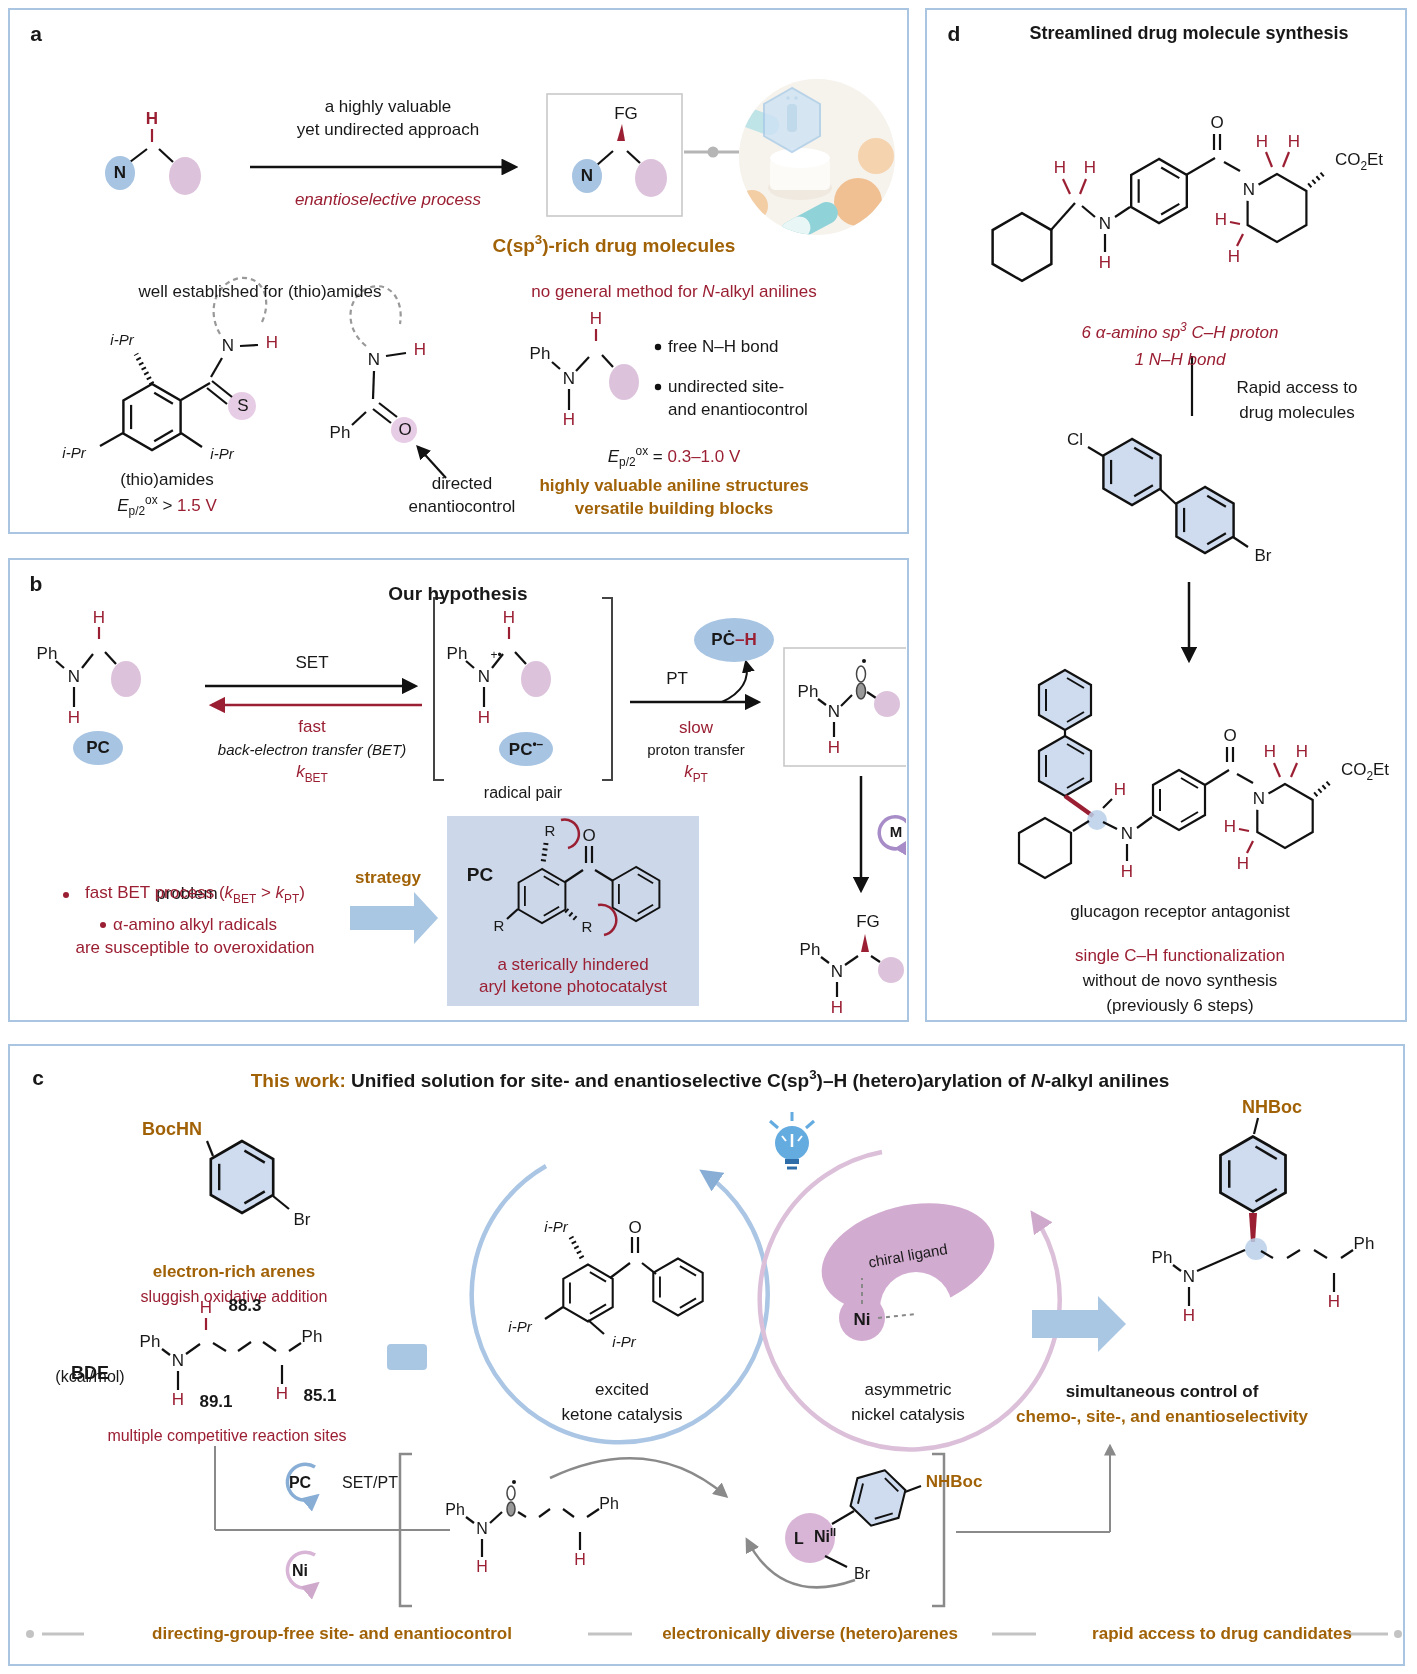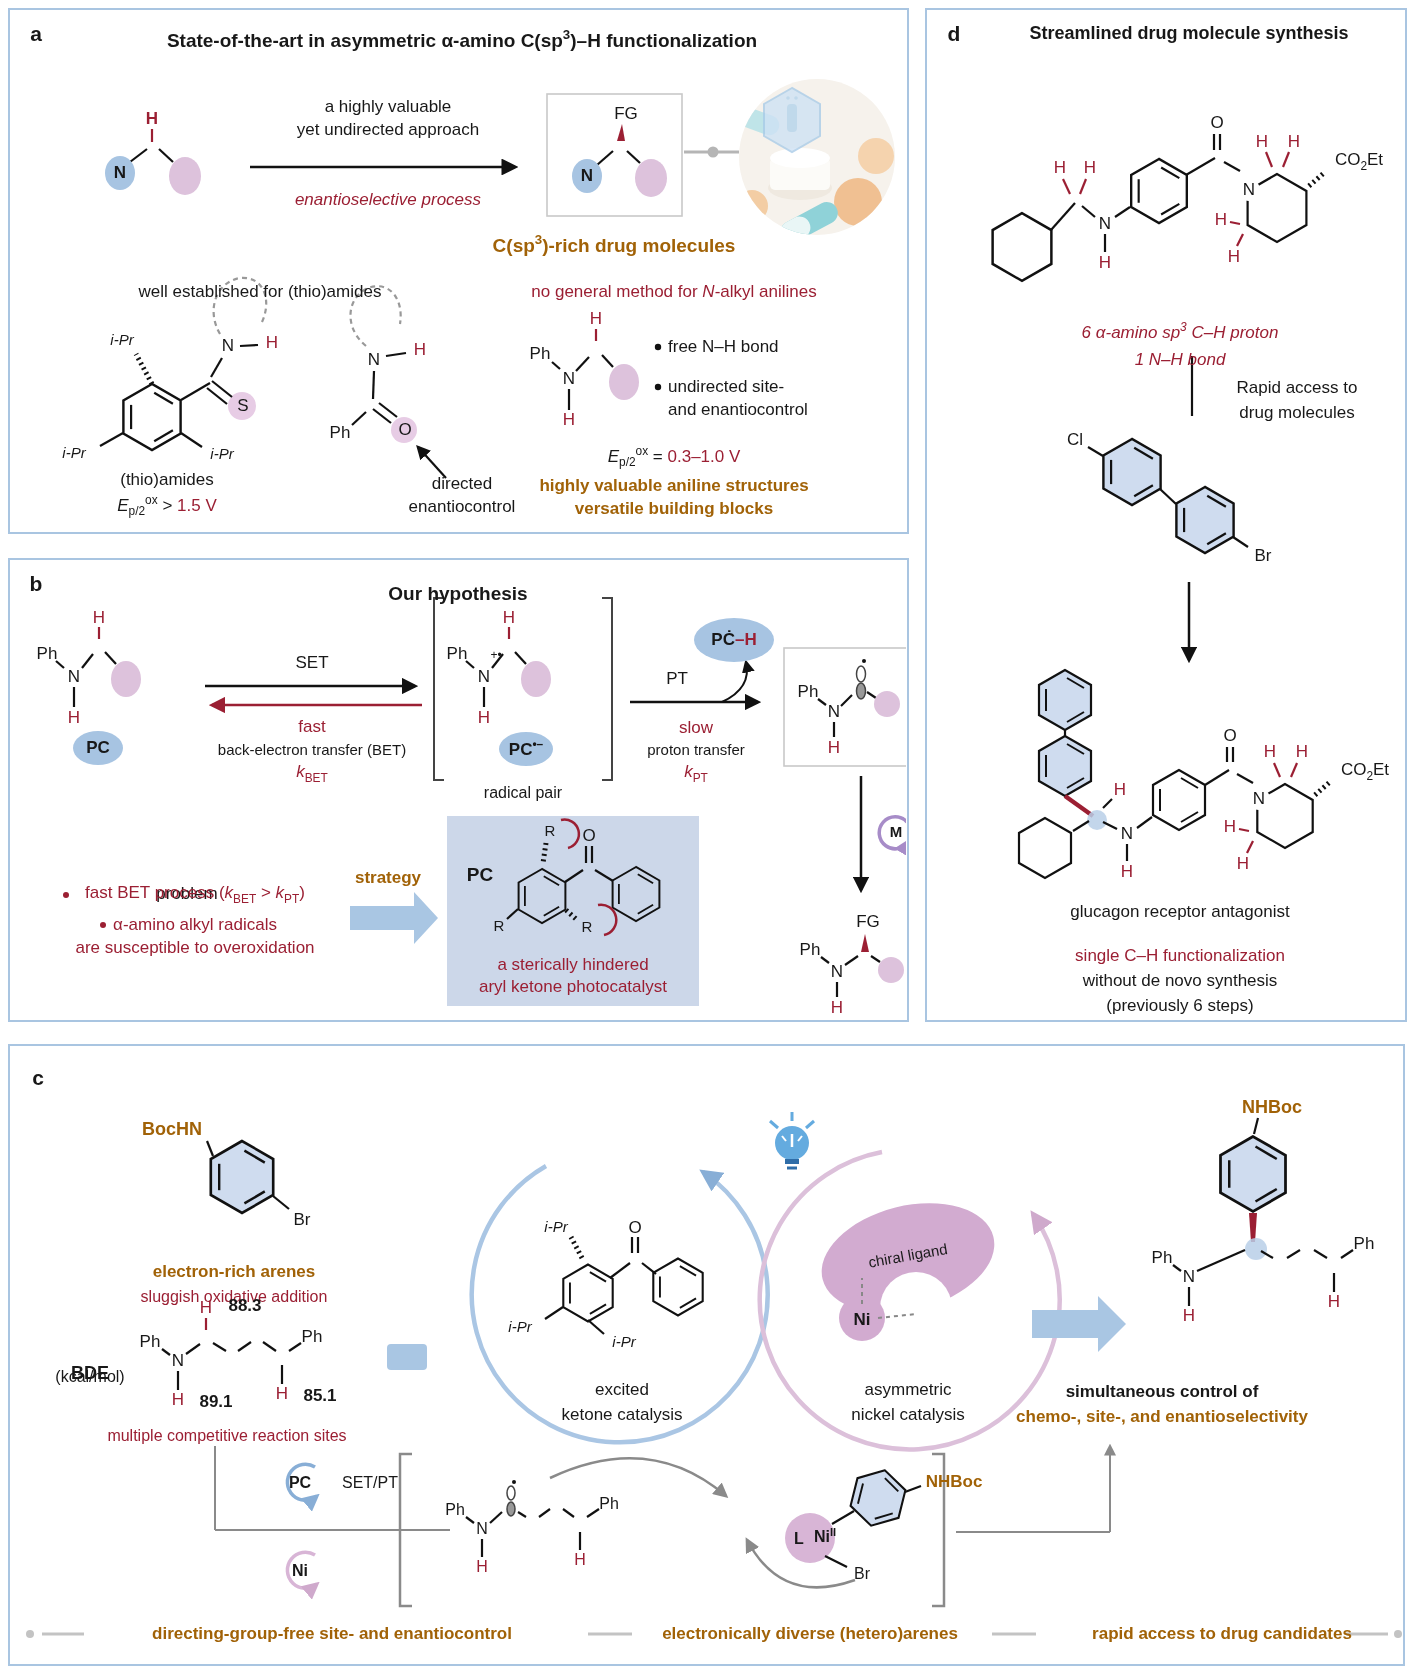--- a/index.html
+++ b/index.html
@@ -139,21 +139,20 @@
     <line x1="566" y1="361" x2="579" y2="347" stroke="#111" stroke-width="2.2"></line>
     <line x1="586" y1="319" x2="586" y2="331" stroke="#9b1f33" stroke-width="2.2"></line>
     <line x1="592" y1="345" x2="603" y2="357" stroke="#111" stroke-width="2.2"></line>
     <ellipse cx="614" cy="372" rx="15" ry="18" fill="#ddc2dc"></ellipse>
   </g>
   <circle cx="648" cy="337" r="3.2" fill="#111"></circle>
   <circle cx="648" cy="377" r="3.2" fill="#111"></circle>
  </svg>
 
  <span class="t plabel" style="left:26px;top:24px;">a</span>
- <span class="t b f19" style="left:452px;top:30px;"><span>State-of-the-art in asymmetric α-amino C(sp</span><sup>3</sup><span>)–H functionalization</span></span>
  <span class="t f17 rd b" style="left:142px;top:109px;">H</span>
  <span class="t f17 b" style="left:110px;top:163px;">N</span>
  <span class="t f17" style="left:378px;top:97px;">a highly valuable</span>
  <span class="t f17" style="left:378px;top:120px;">yet undirected approach</span>
  <span class="t f17 rd it" style="left:378px;top:190px;">enantioselective process</span>
  <span class="t f17" style="left:616px;top:104px;">FG</span>
  <span class="t f17 b" style="left:577px;top:166px;">N</span>
  <span class="t bl b f19" style="left:604px;top:235px;"><span>C(sp</span><sup>3</sup><span>)-rich drug molecules</span></span>
  <span class="t f17" style="left:250px;top:282px;">well established for (thio)amides</span>
  <span class="t f17 rd" style="left:664px;top:282px;"><span>no general method for </span><i>N</i><span>-alkyl anilines</span></span>
@@ -252,21 +251,21 @@
 
  <span class="t plabel" style="left:26px;top:24px;">b</span>
  <span class="t b f19" style="left:448px;top:34px;">Our hypothesis</span>
  <span class="t f17" style="left:37px;top:94px;">Ph</span>
  <span class="t f17" style="left:64px;top:117px;">N</span>
  <span class="t f17 rd" style="left:89px;top:58px;">H</span>
  <span class="t f17 rd" style="left:64px;top:158px;">H</span>
  <span class="t b f17" style="left:88px;top:188px;">PC</span>
  <span class="t f17" style="left:302px;top:103px;">SET</span>
  <span class="t f17 rd" style="left:302px;top:167px;">fast</span>
- <span class="t f15" style="left:302px;top:190px;">back-electron transfer (BET)</span>
+ <span class="t f15" style="left:302px;top:190px;font-style:italic;">back-electron transfer (BET)</span>
  <span class="t f17 rd" style="left:302px;top:214px;"><i>k</i><sub>BET</sub></span>
  <span class="t f17" style="left:447px;top:94px;">Ph</span>
  <span class="t f17" style="left:474px;top:117px;">N</span>
  <span class="t f12" style="left:486px;top:96px;">+•</span>
  <span class="t f17 rd" style="left:499px;top:58px;">H</span>
  <span class="t f17 rd" style="left:474px;top:158px;">H</span>
  <span class="t b f17" style="left:516px;top:189px;"><span>PC</span><sup>•–</sup></span>
  <span class="t f16" style="left:513px;top:233px;font-size:16px;">radical pair</span>
  <span class="t f17" style="left:667px;top:119px;">PT</span>
  <span class="t f17 rd" style="left:686px;top:168px;">slow</span>
@@ -490,20 +489,21 @@
     <circle cx="20" cy="588" r="4" fill="#c3c3c3"></circle>
     <line x1="32" y1="588" x2="74" y2="588" stroke="#c3c3c3" stroke-width="3"></line>
     <line x1="578" y1="588" x2="622" y2="588" stroke="#c3c3c3" stroke-width="3"></line>
     <line x1="982" y1="588" x2="1026" y2="588" stroke="#c3c3c3" stroke-width="3"></line>
     <line x1="1336" y1="588" x2="1378" y2="588" stroke="#c3c3c3" stroke-width="3"></line>
     <circle cx="1388" cy="588" r="4" fill="#c3c3c3"></circle>
   </g>
  </svg>
 
  <span class="t plabel" style="left:28px;top:32px;">c</span>
+ <span class="t b f19" style="left:700px;top:34px;"><span class="bl">This work:</span><span> Unified solution for site- and enantioselective C(sp</span><sup>3</sup><span>)–H (hetero)arylation of </span><i>N</i><span>-alkyl anilines</span></span>
  <span class="t bl b f18" style="left:162px;top:84px;">BocHN</span>
  <span class="t f17" style="left:292px;top:174px;">Br</span>
  <span class="t bl b f17" style="left:224px;top:226px;">electron-rich arenes</span>
  <span class="t rd f16" style="left:224px;top:251px;font-size:16px;">sluggish oxidative addition</span>
  <span class="t b f18" style="left:80px;top:306px;margin-top:22px;">BDE</span>
  <span class="t f16" style="left:80px;top:331px;font-size:16px;">(kcal/mol)</span>
  <span class="t f17" style="left:140px;top:296px;">Ph</span>
  <span class="t f17" style="left:168px;top:315px;">N</span>
  <span class="t f17 rd" style="left:168px;top:354px;">H</span>
  <span class="t b f17" style="left:206px;top:356px;">89.1</span>

